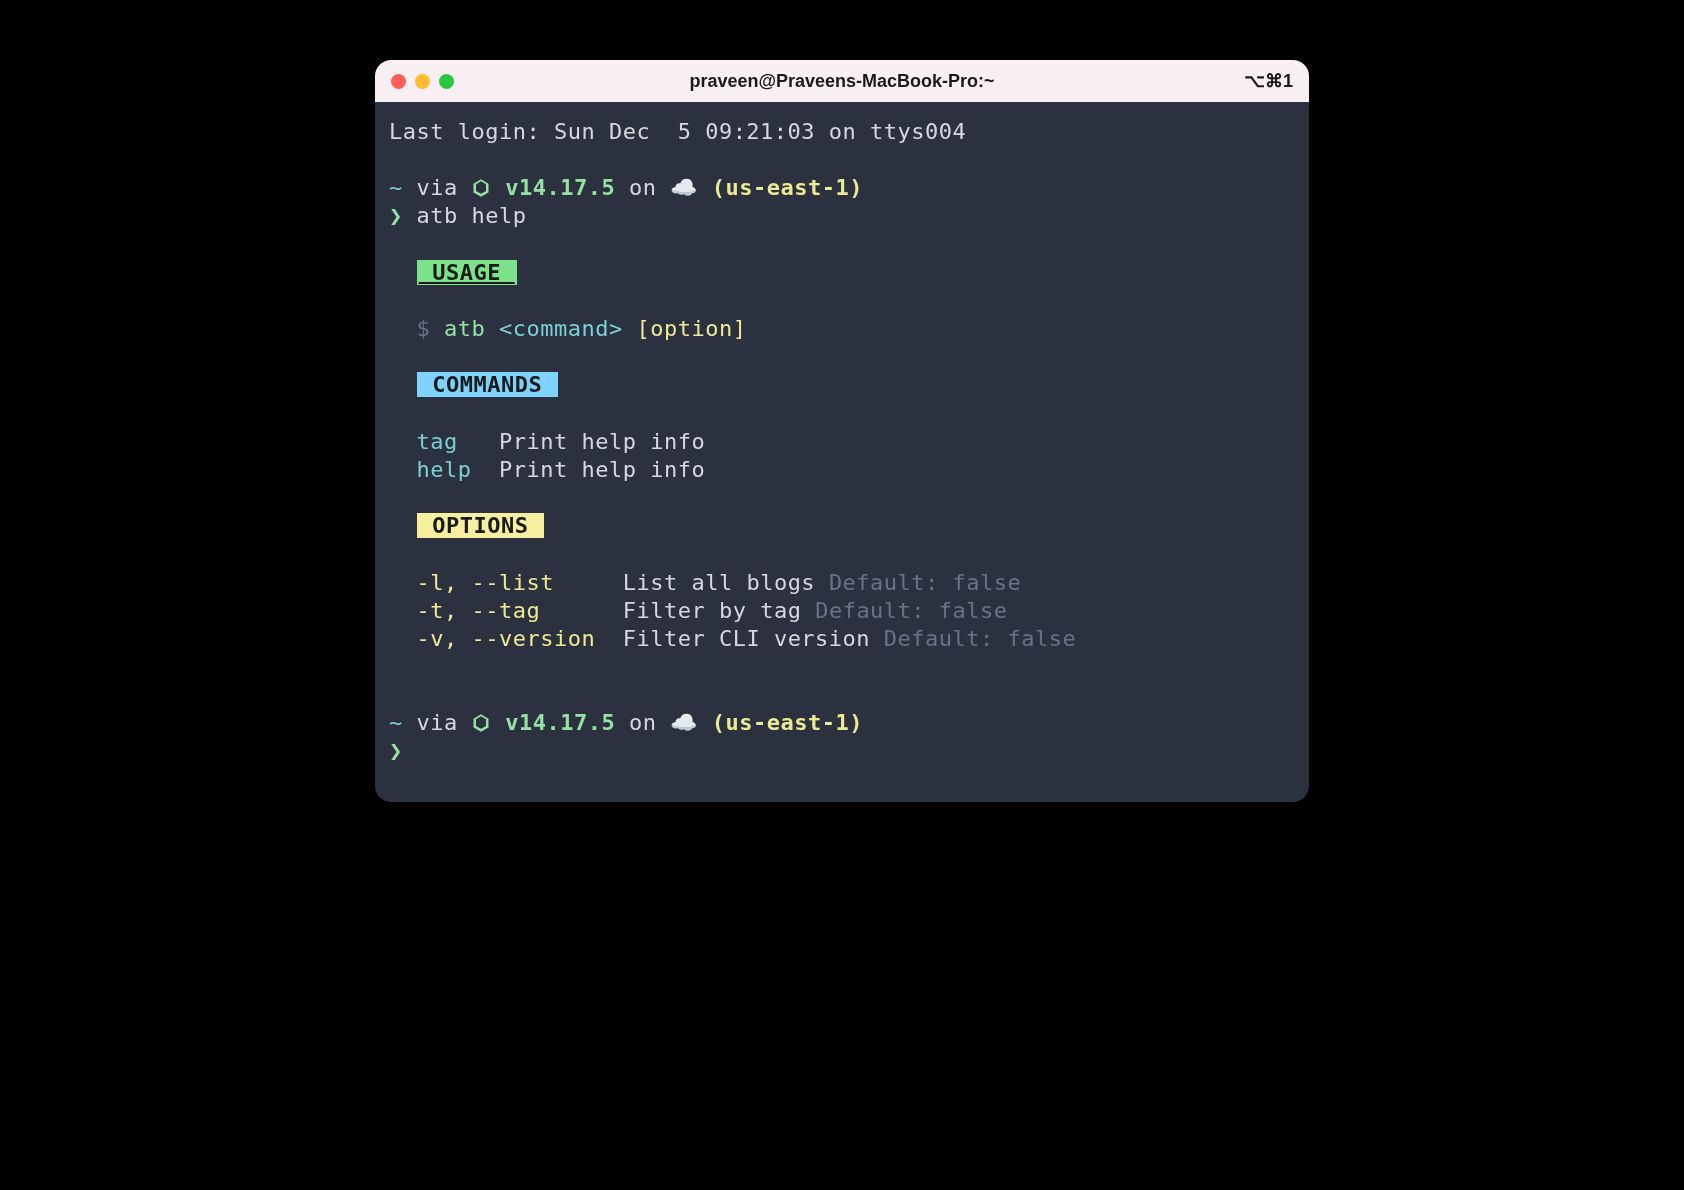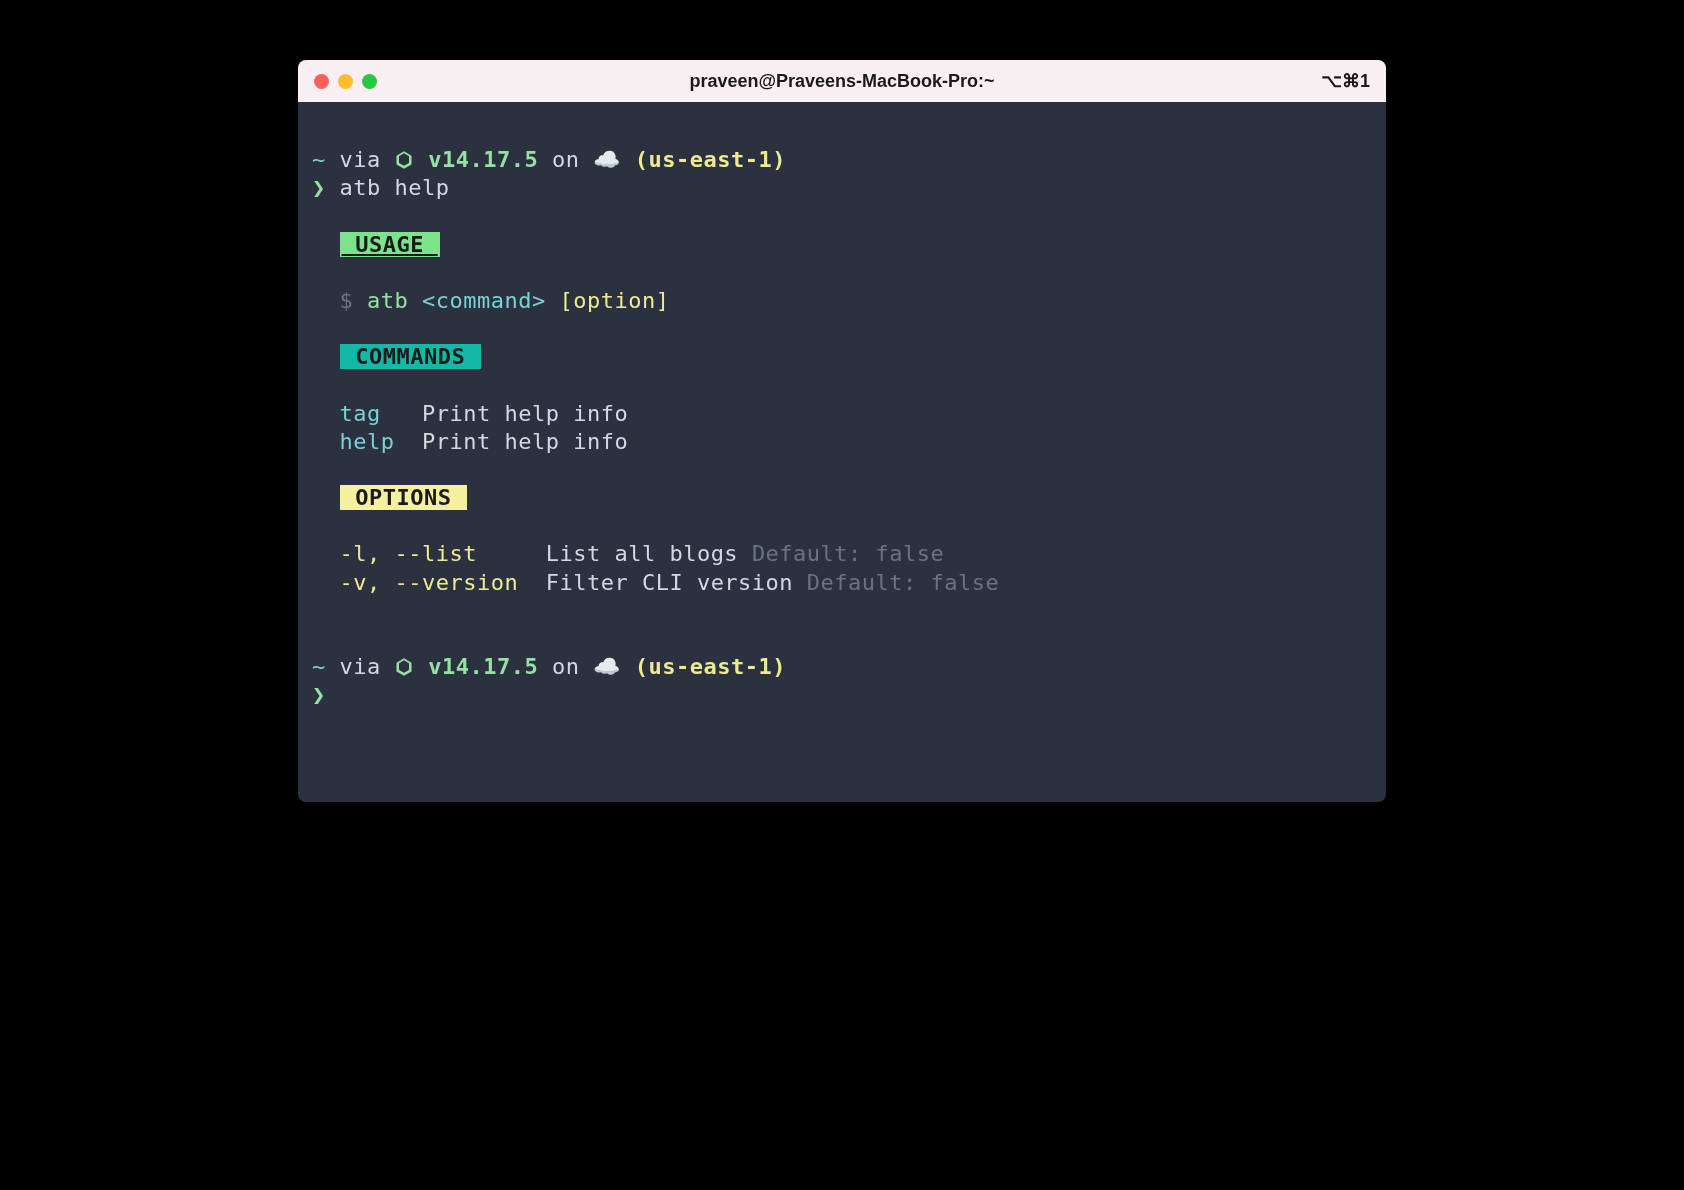--- a/index.html
+++ b/index.html
@@ -13,22 +13,22 @@
       width: 1684px;
       height: 1190px;
       display: flex;
       align-items: flex-start;
       justify-content: center;
       padding-top: 60px;
       font-family: 'SF Mono', 'Monaco', 'Menlo', 'Consolas', monospace;
     }
     
     .terminal-window {
-      width: 1088px;
-      border-radius: 8px;
+      width: 934px;
+      border-radius: 16px;
       overflow: hidden;
       box-shadow: 0 20px 60px rgba(0,0,0,0.5);
     }
     
     .titlebar {
       background: #f8eff3;
       height: 42px;
       display: flex;
       align-items: center;
       padding: 0 16px;
@@ -81,21 +81,21 @@
     }
     
     .line {
       white-space: pre;
       min-height: 1.28em;
     }
     
     .cyan { color: #7ad1d4; }
     .green-bold { color: #95e1a3; font-weight: bold; }
     .badge-green { background: #7ce38b; color: #1a1a1a; font-weight: bold; padding: 0 2px; text-decoration: underline; }
-    .badge-cyan { background: #14b8a6; color: #1a1a1a; font-weight: bold; padding: 0 2px; }
+    .badge-cyan { background: #7dd3fc; color: #1a1a1a; font-weight: bold; padding: 0 2px; }
     .badge-yellow { background: #f5ef9f; color: #1a1a1a; font-weight: bold; padding: 0 2px; }
     .dim { color: #6b7285; }
     .yellow-bold { color: #ecea93; font-weight: bold; }
     .white { color: #d5d7e1; }
     .green-text { color: #95e1a3; }
     .cyan-text { color: #7ad1d4; }
     .yellow-text { color: #ecea93; }
     
     .node-icon {
       display: inline-block;
@@ -118,20 +118,21 @@
       <div class="traffic-light tl-close"></div>
       <div class="traffic-light tl-min"></div>
       <div class="traffic-light tl-max"></div>
     </div>
     <div class="title">praveen@Praveens-MacBook-Pro:~</div>
     <div class="titlebar-right">⌥⌘1</div>
   </div>
 
   <div class="terminal-body">
 
+    <div class="line white">Last login: Sun Dec  5 09:21:03 on ttys004</div>
     <div class="line"> </div>
 
     <div class="line"><span class="cyan">~</span><span class="white"> via </span><span><svg class="node-icon" viewBox="0 0 24 24">
             <path class="node-hex" d="M12 1.5 L21 6.75 L21 17.25 L12 22.5 L3 17.25 L3 6.75 Z M12 4 L6 7.5 L6 15.5 L12 19 L18 15.5 L18 7.5 Z"></path>
           </svg></span><span> </span><span class="green-bold">v14.17.5</span><span class="white"> on </span><span>☁️</span><span class="yellow-bold"> (us-east-1)</span></div>
 
     <div class="line"><span class="green-bold">❯ </span><span class="white">atb help</span></div>
 
     <div class="line"> </div>
 
@@ -144,20 +145,21 @@
     <div class="line">  <span class="badge-cyan"> COMMANDS </span></div>
     <div class="line"> </div>
     <div class="line">  <span class="cyan-text">tag</span><span>   </span><span class="white">Print help info</span></div>
     <div class="line">  <span class="cyan-text">help</span><span>  </span><span class="white">Print help info</span></div>
 
     <div class="line"> </div>
 
     <div class="line">  <span class="badge-yellow"> OPTIONS </span></div>
     <div class="line"> </div>
     <div class="line">  <span class="yellow-text">-l, --list</span><span>     </span><span class="white">List all blogs </span><span class="dim">Default: false</span></div>
+    <div class="line">  <span class="yellow-text">-t, --tag</span><span>      </span><span class="white">Filter by tag </span><span class="dim">Default: false</span></div>
     <div class="line">  <span class="yellow-text">-v, --version</span><span>  </span><span class="white">Filter CLI version </span><span class="dim">Default: false</span></div>
 
     <div class="line"> </div>
     <div class="line"> </div>
 
     <div class="line"><span class="cyan">~</span><span class="white"> via </span><span><svg class="node-icon" viewBox="0 0 24 24">
             <path class="node-hex" d="M12 1.5 L21 6.75 L21 17.25 L12 22.5 L3 17.25 L3 6.75 Z M12 4 L6 7.5 L6 15.5 L12 19 L18 15.5 L18 7.5 Z"></path>
           </svg></span><span> </span><span class="green-bold">v14.17.5</span><span class="white"> on </span><span>☁️</span><span class="yellow-bold"> (us-east-1)</span></div>
 
     <div class="line"><span class="green-bold">❯ </span></div>

